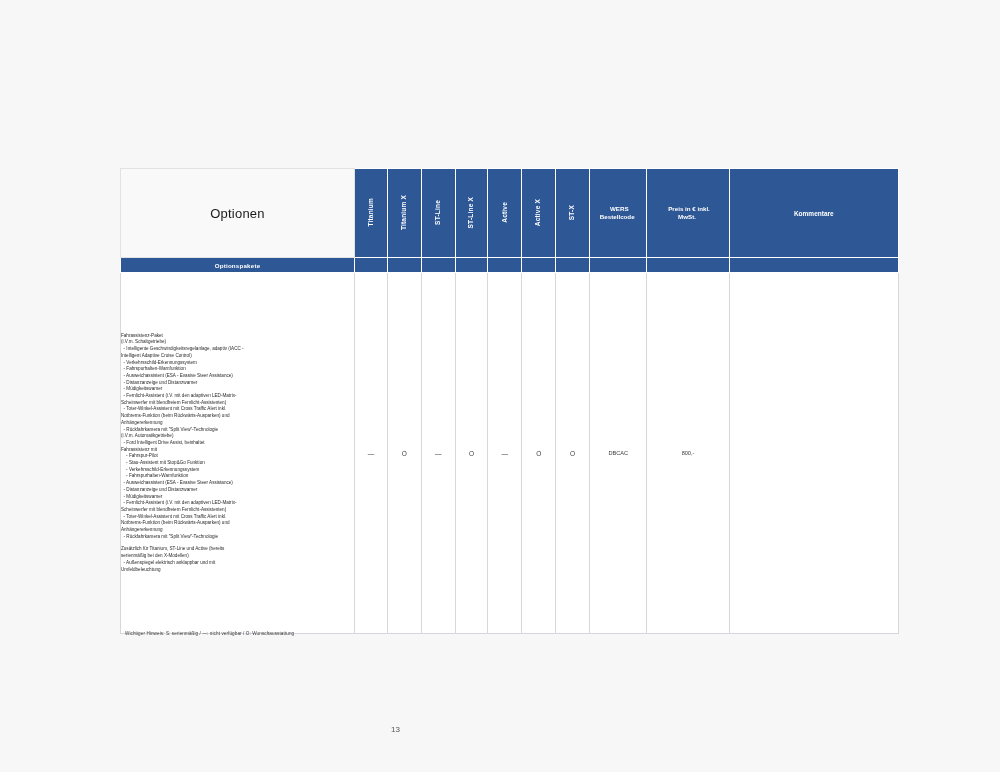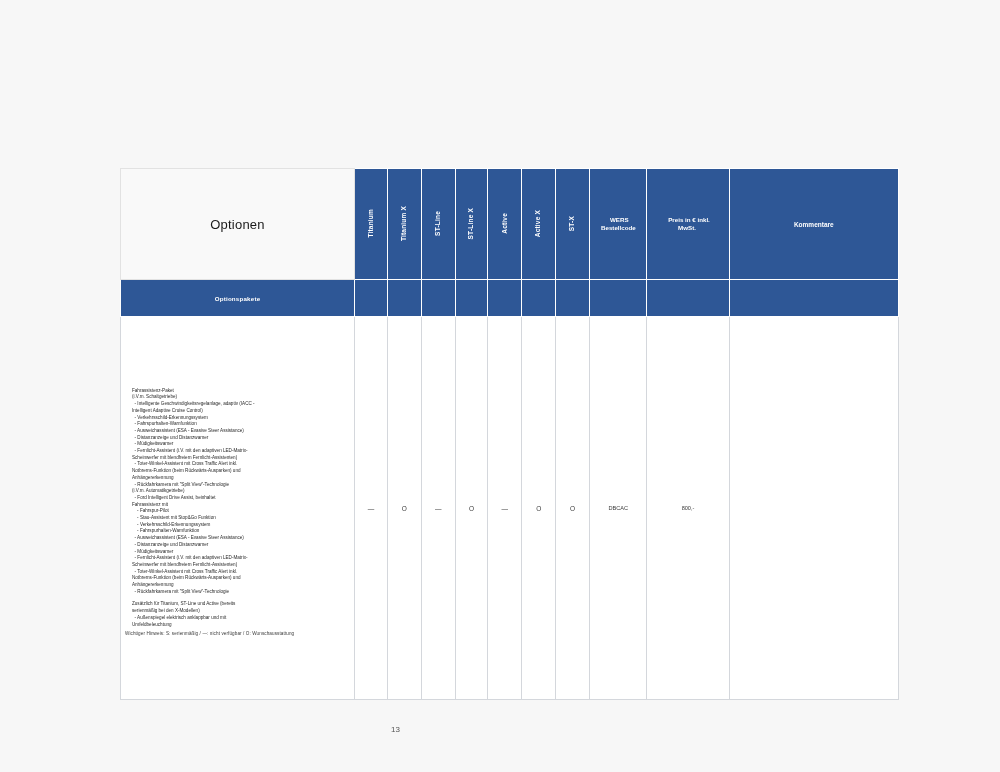--- a/index.html
+++ b/index.html
@@ -28,21 +28,21 @@
   }
 
   table.spec {
     border-collapse: collapse;
     table-layout: fixed;
     width: 779px;
     background: #ffffff;
   }
 
   table.spec td, table.spec th {
-    padding: 11px;
+    padding: 0;
     margin: 0;
     vertical-align: middle;
     border: 1px solid #c9cdd4;
   }
 
   
   .hdr-blue {
     background: #2e5796;
     color: #ffffff;
     text-align: center;

